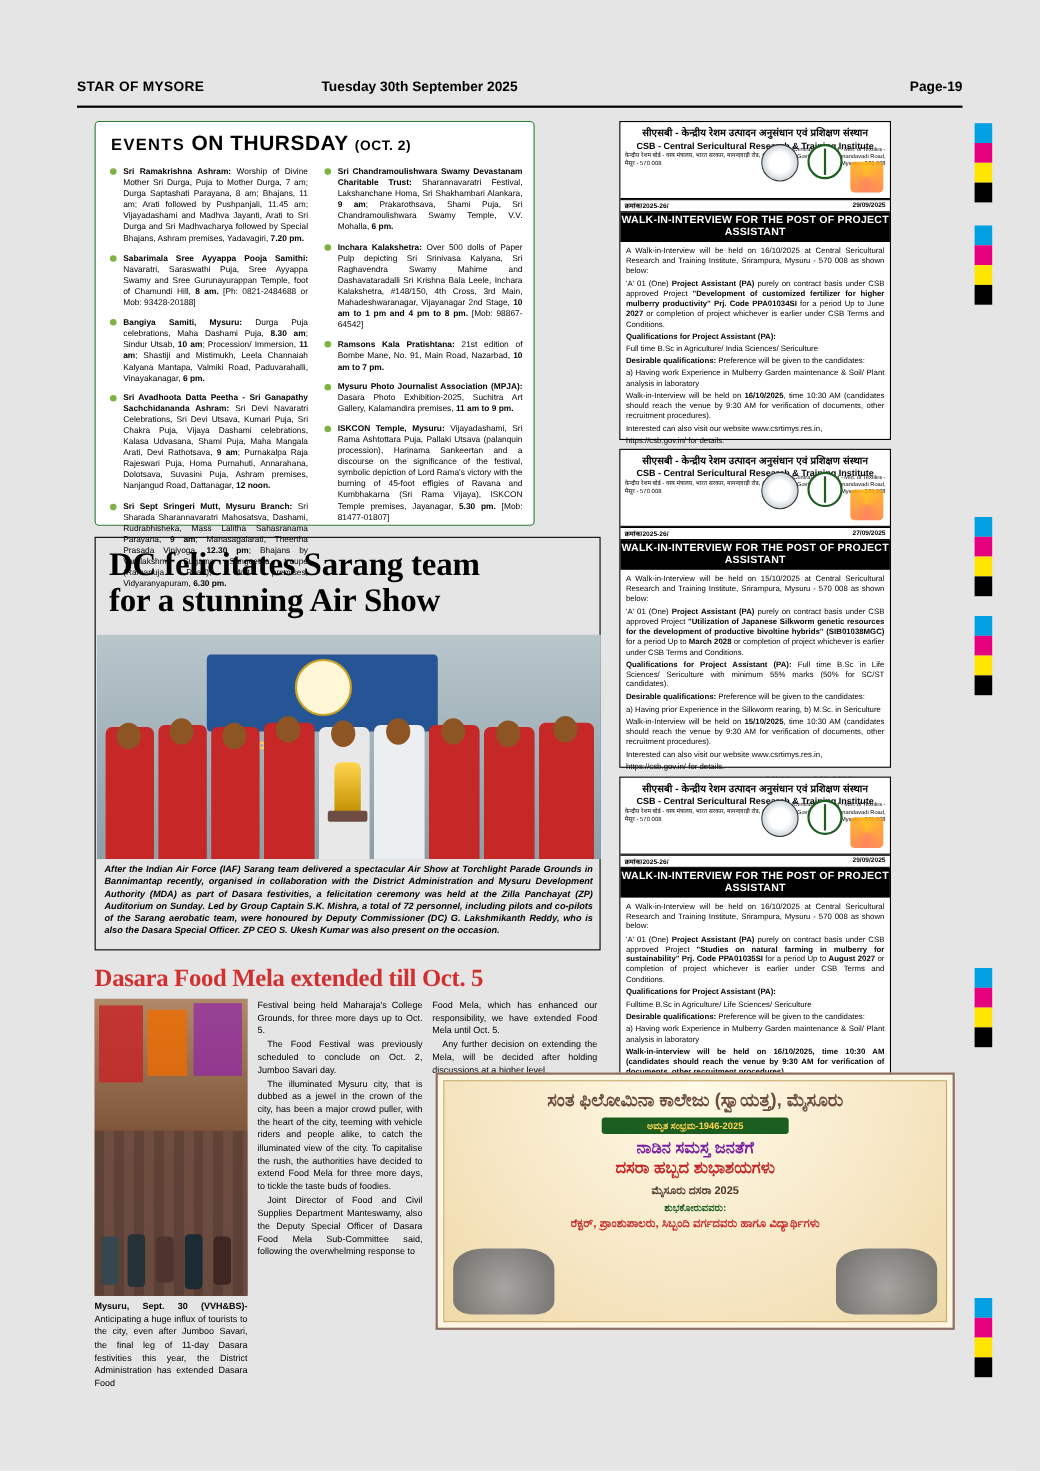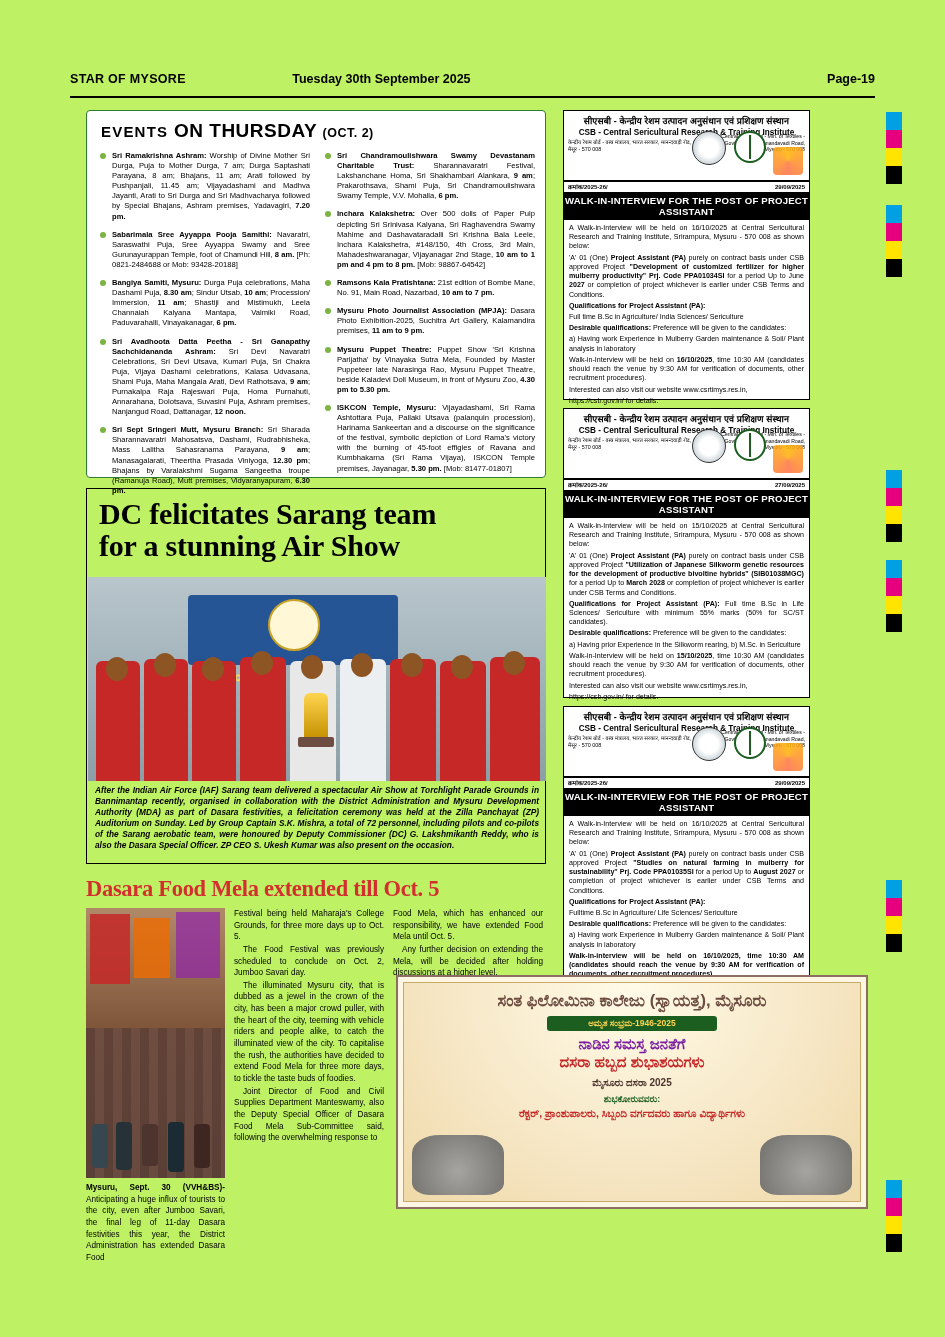--- a/index.html
+++ b/index.html
@@ -7,40 +7,40 @@
   body {
     width: 945px; height: 1337px;
     background: #ffffff;
     font-family: "Liberation Sans", sans-serif;
     color: #000;
     position: relative;
     overflow: hidden;
   }
   .page {
     position:absolute; left:0; top:0; width:945px; height:1337px;
-    background:#bef264;
+    background:#e5e5e5;
     text-decoration:underline;
   }
   
   .masthead {
     position:absolute; left:70px; top:72px; width:805px; height:26px;
     border-bottom:2px solid #000;
     display:flex; align-items:flex-start; justify-content:space-between;
   }
   .mast-left { font-size:12.5px; font-weight:bold; letter-spacing:0.3px; }
   .mast-mid { font-size:12.5px; font-weight:bold; margin-left:-250px; }
   .mast-right { font-size:12.5px; font-weight:bold; }
 
   
   .regbar { position:absolute; width:16px; }
   .regbar div { width:16px; height:18px; }
 
   
   .events-box {
-    position:absolute; left:86px; top:110px; width:460px; height:368px;
+    position:absolute; left:86px; top:110px; width:400px; height:368px;
     border:1.5px solid #2e7d32; border-radius:4px; background:#fff;
   }
   .events-title {
     position:absolute; left:14px; top:9px; font-size:19px; font-weight:bold;
     letter-spacing:0.5px;
   }
   .events-title .lead { font-size:15px; letter-spacing:1.2px; }
   .events-title .ot { font-weight:bold; }
   .events-title .small { font-size:12.5px; }
   .events-cols {
@@ -260,21 +260,20 @@
           <div class="ev-item"><b>Sabarimala Sree Ayyappa Pooja Samithi:</b> Navaratri, Saraswathi Puja, Sree Ayyappa Swamy and Sree Gurunayurappan Temple, foot of Chamundi Hill, <b>8 am.</b> [Ph: 0821-2484688 or Mob: 93428-20188]</div>
           <div class="ev-item"><b>Bangiya Samiti, Mysuru:</b> Durga Puja celebrations, Maha Dashami Puja, <b>8.30 am</b>; Sindur Utsab, <b>10 am</b>; Procession/ Immersion, <b>11 am</b>; Shastiji and Mistimukh, Leela Channaiah Kalyana Mantapa, Valmiki Road, Paduvarahalli, Vinayakanagar, <b>6 pm.</b></div>
           <div class="ev-item"><b>Sri Avadhoota Datta Peetha - Sri Ganapathy Sachchidananda Ashram:</b> Sri Devi Navaratri Celebrations, Sri Devi Utsava, Kumari Puja, Sri Chakra Puja, Vijaya Dashami celebrations, Kalasa Udvasana, Shami Puja, Maha Mangala Arati, Devi Rathotsava, <b>9 am</b>; Purnakalpa Raja Rajeswari Puja, Homa Purnahuti, Annarahana, Dolotsava, Suvasini Puja, Ashram premises, Nanjangud Road, Dattanagar, <b>12 noon.</b></div>
           <div class="ev-item"><b>Sri Sept Sringeri Mutt, Mysuru Branch:</b> Sri Sharada Sharannavaratri Mahosatsva, Dashami, Rudrabhisheka, Mass Lalitha Sahasranama Parayana, <b>9 am</b>; Manasagalarati, Theertha Prasada Viniyoga, <b>12.30 pm</b>; Bhajans by Varalakshmi Sugama Sangeetha troupe (Ramanuja Road), Mutt premises, Vidyaranyapuram, <b>6.30 pm.</b></div>
         </div>
       <div class="ev-col" id="ev-right">
           <div class="ev-item"><b>Sri Chandramoulishwara Swamy Devastanam Charitable Trust:</b> Sharannavaratri Festival, Lakshanchane Homa, Sri Shakhambari Alankara, <b>9 am</b>; Prakarothsava, Shami Puja, Sri Chandramoulishwara Swamy Temple, V.V. Mohalla, <b>6 pm.</b></div>
           <div class="ev-item"><b>Inchara Kalakshetra:</b> Over 500 dolls of Paper Pulp depicting Sri Srinivasa Kalyana, Sri Raghavendra Swamy Mahime and Dashavataradalli Sri Krishna Bala Leele, Inchara Kalakshetra, #148/150, 4th Cross, 3rd Main, Mahadeshwaranagar, Vijayanagar 2nd Stage, <b>10 am to 1 pm and 4 pm to 8 pm.</b> [Mob: 98867-64542]</div>
           <div class="ev-item"><b>Ramsons Kala Pratishtana:</b> 21st edition of Bombe Mane, No. 91, Main Road, Nazarbad, <b>10 am to 7 pm.</b></div>
           <div class="ev-item"><b>Mysuru Photo Journalist Association (MPJA):</b> Dasara Photo Exhibition-2025, Suchitra Art Gallery, Kalamandira premises, <b>11 am to 9 pm.</b></div>
-          <div class="ev-item"><b>Mysuru Puppet Theatre:</b> Puppet Show 'Sri Krishna Parijatha' by Vinayaka Sutra Mela, Founded by Master Puppeteer late Narasinga Rao, Mysuru Puppet Theatre, beside Kaladevi Doll Museum, in front of Mysuru Zoo, <b>4.30 pm to 5.30 pm.</b></div>
           <div class="ev-item"><b>ISKCON Temple, Mysuru:</b> Vijayadashami, Sri Rama Ashtottara Puja, Pallaki Utsava (palanquin procession), Harinama Sankeertan and a discourse on the significance of the festival, symbolic depiction of Lord Rama's victory with the burning of 45-foot effigies of Ravana and Kumbhakarna (Sri Rama Vijaya), ISKCON Temple premises, Jayanagar, <b>5.30 pm.</b> [Mob: 81477-01807]</div>
         </div>
     </div>
   </div>
 
   <div class="mainstory">
     <h1>
       <span>DC felicitates Sarang team</span><br>
       <span>for a stunning Air Show</span>
     </h1>

